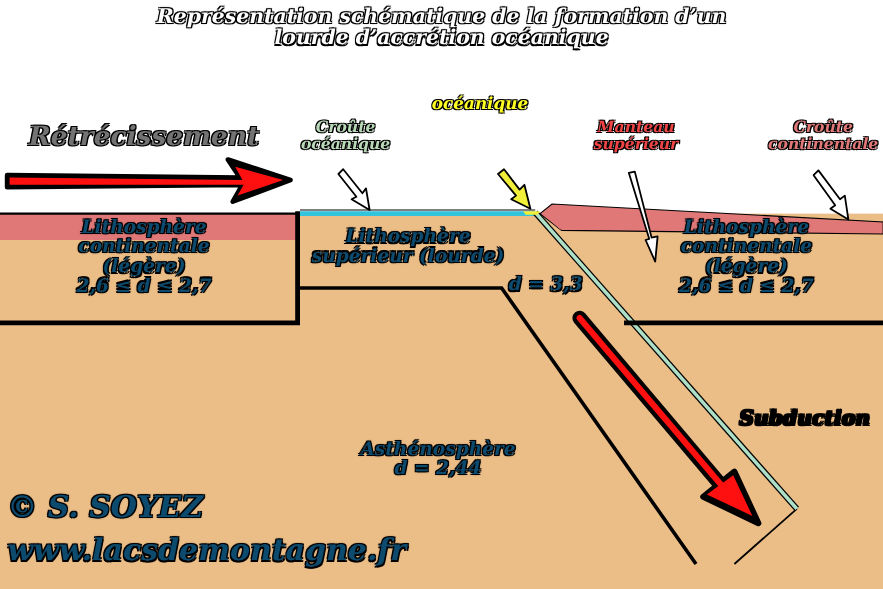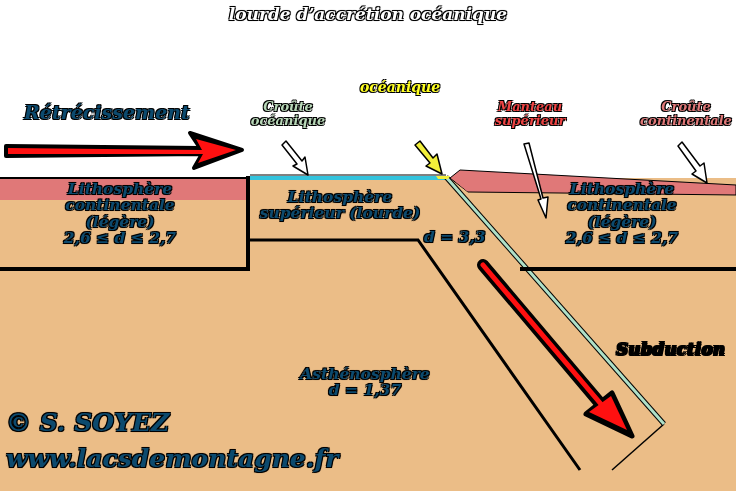--- a/index.html
+++ b/index.html
@@ -3,21 +3,21 @@
 <meta charset="utf-8">
 <style>
   html, body { margin:0; padding:0; }
   body { width:736px; height:491px; position:relative; overflow:hidden; background:#ffffff;
          font-family:"DejaVu Serif", serif; }
   svg.scene { position:absolute; left:0; top:0; }
   .lbl { position:absolute; font-family:"DejaVu Serif", serif; font-style:italic; font-weight:bold;
          text-align:center; line-height:1.05; white-space:nowrap; }
   .white-out { color:#0c4a6e; text-shadow: -1px -1px 0 #000, 1px -1px 0 #000, -1px 1px 0 #000, 1px 1px 0 #000, 0 0 2px #000; }
   .title { left:0; width:736px; top:6px; font-size:17px; color:#fff; }
-  .retrec { left:24px; top:103px; font-size:19px; color:#0c4a6e; text-shadow:-1px -1px 0 #000,1px -1px 0 #000,-1px 1px 0 #000,1px 1px 0 #000; }
+  .retrec { left:24px; top:103px; font-size:22px; color:#737373; text-shadow:-1px -1px 0 #000,1px -1px 0 #000,-1px 1px 0 #000,1px 1px 0 #000; }
   .small { font-size:13px; }
   .big { font-size:15.5px; }
   .credit { left:6px; font-size:25px; text-align:left; }
 </style>
 </head>
 <body>
 
 <svg class="scene" width="736" height="491" viewBox="0 0 736 491">
 
   <rect x="0" y="178" width="736" height="313" fill="#ebbd87"></rect>
@@ -59,20 +59,21 @@
   <g fill="#fff" stroke="#000" stroke-width="1.5" stroke-linejoin="round">
     <polygon points="282,145 286,141 302,161 305,157 308,175 293,166 297,164"></polygon>
     <polygon points="524,144 529,143 543,198 548,197 546,218 538,200 541,199"></polygon>
     <polygon points="678,146 682,142 700,166 704,163 707,183 692,174 696,171"></polygon>
   </g>
 
   <polygon points="415,145 420,141 433,158 437,154 442,174 426,166 430,163" fill="#f2ef3a" stroke="#000" stroke-width="1.5" stroke-linejoin="round"></polygon>
 </svg>
 
 <div class="lbl title white-out">
+  <div>Représentation schématique de la formation d’un</div>
   <div>lourde d’accrétion océanique</div>
 </div>
 
 <div class="lbl retrec">Rétrécissement</div>
 
 <div class="lbl small" style="left:250px;top:100px;width:76px;color:#b8d8b8;text-shadow:-1px -1px 0 #000,1px -1px 0 #000,-1px 1px 0 #000,1px 1px 0 #000;">
   <div>Croûte</div>
   <div>océanique</div>
 </div>
 
@@ -108,17 +109,17 @@
   <div>Lithosphère</div>
   <div>continentale</div>
   <div>(légère)</div>
   <div>2,6 ≤ d ≤ 2,7</div>
 </div>
 
 <div class="lbl" style="left:616px;top:341px;font-size:17px;color:#000000;text-shadow:-1px -1px 0 #000,1px -1px 0 #000,-1px 1px 0 #000,1px 1px 0 #000;">Subduction</div>
 
 <div class="lbl big white-out" style="left:290px;top:366px;width:150px;">
   <div>Asthénosphère</div>
-  <div>d = 1,37</div>
+  <div>d = 2,44</div>
 </div>
 
 <div class="lbl credit white-out" style="top:410px;">© S. SOYEZ</div>
 <div class="lbl credit white-out" style="top:446px;">www.lacsdemontagne.fr</div>
 
 </body></html>

